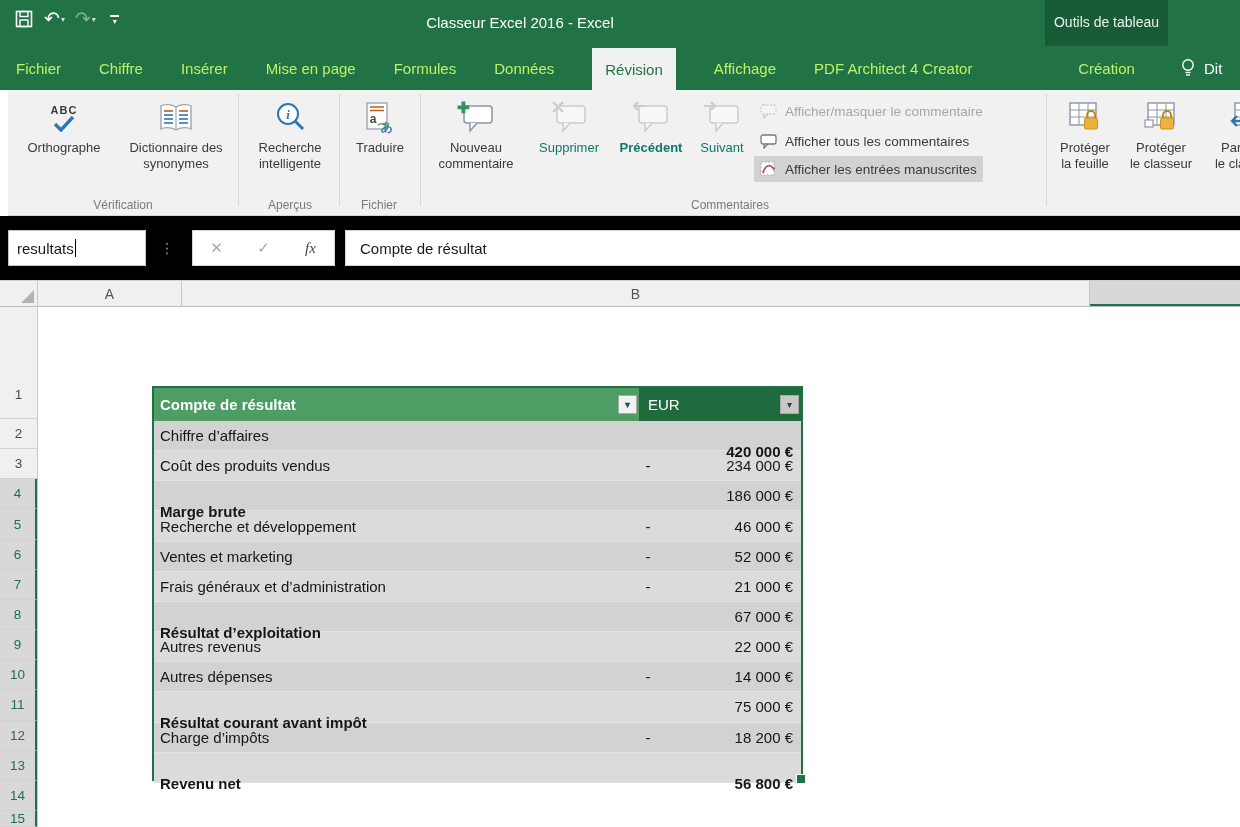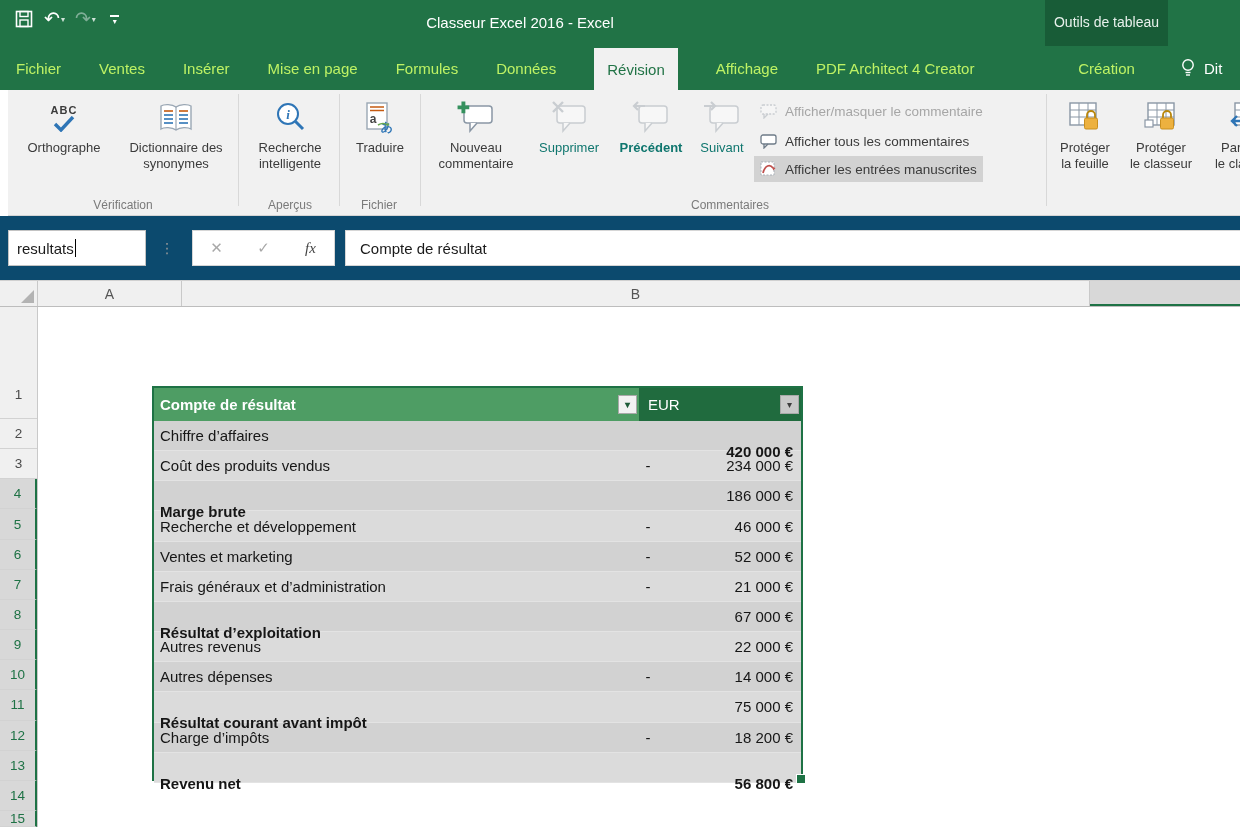--- a/index.html
+++ b/index.html
@@ -36,21 +36,21 @@
   .bigbtn{position:absolute;top:2px;height:102px;display:flex;flex-direction:column;align-items:center;
           justify-content:flex-start;font-size:13px;text-align:center;cursor:pointer;line-height:16px;}
   .bigbtn .ic{height:44px;display:flex;align-items:center;justify-content:center;margin-top:4px;}
   .bigbtn.dis{color:#0f766e;cursor:default;}
   .menuitem{position:absolute;left:746px;height:26px;display:flex;align-items:center;gap:7px;font-size:13.5px;
             padding:0 6px;cursor:pointer;white-space:nowrap;}
   .menuitem.dis{color:#a6a6a6;cursor:default;}
   .menuitem.on{background:#d2d2d2;}
   .abc{font-size:11px;font-weight:bold;letter-spacing:1px;color:#3b3b3b;line-height:11px;}
   
-  .fstrip{position:absolute;left:0;top:216px;width:1240px;height:65px;background:#0c4a6e;
+  .fstrip{position:absolute;left:0;top:216px;width:1240px;height:65px;background:#000000;
           border-bottom:1px solid #d0d0d0;box-sizing:border-box;}
   .namebox{position:absolute;left:8px;top:14px;width:138px;height:36px;background:#fff;border:1px solid #c3c3c3;
            box-sizing:border-box;display:flex;align-items:center;padding-left:8px;font-size:15px;color:#1a1a1a;}
   .caret{display:inline-block;width:1px;height:18px;background:#000;margin-left:1px;animation:blink 1s steps(1) infinite;}
   @keyframes blink{50%{opacity:0;}}
   .splitdots{position:absolute;left:160px;top:14px;height:36px;display:flex;align-items:center;color:#9a9a9a;
              font-size:14px;letter-spacing:0;}
   .fbtns{position:absolute;left:192px;top:14px;width:143px;height:36px;background:#fff;border:1px solid #d6d6d6;
          box-sizing:border-box;display:flex;align-items:center;justify-content:space-around;}
   .fbtns .b{width:30px;text-align:center;font-size:15px;cursor:pointer;}
@@ -131,21 +131,21 @@
       <span class="dd">▾</span>
     </span>
   </div>
 
   <div class="doc-title">Classeur Excel 2016 - Excel</div>
   <div class="ctx-label">Outils de tableau</div>
 
   <div class="tabrow">
     <div class="tabs">
       <div class="tab">Fichier</div>
-      <div class="tab">Ventes</div>
+      <div class="tab">Chiffre</div>
       <div class="tab">Insérer</div>
       <div class="tab">Mise en page</div>
       <div class="tab">Formules</div>
       <div class="tab">Données</div>
       <div class="tab active">Révision</div>
       <div class="tab">Affichage</div>
       <div class="tab">PDF Architect 4 Creator</div>
     </div>
     <div class="tab ctx">Création</div>
     <div class="tellme">

